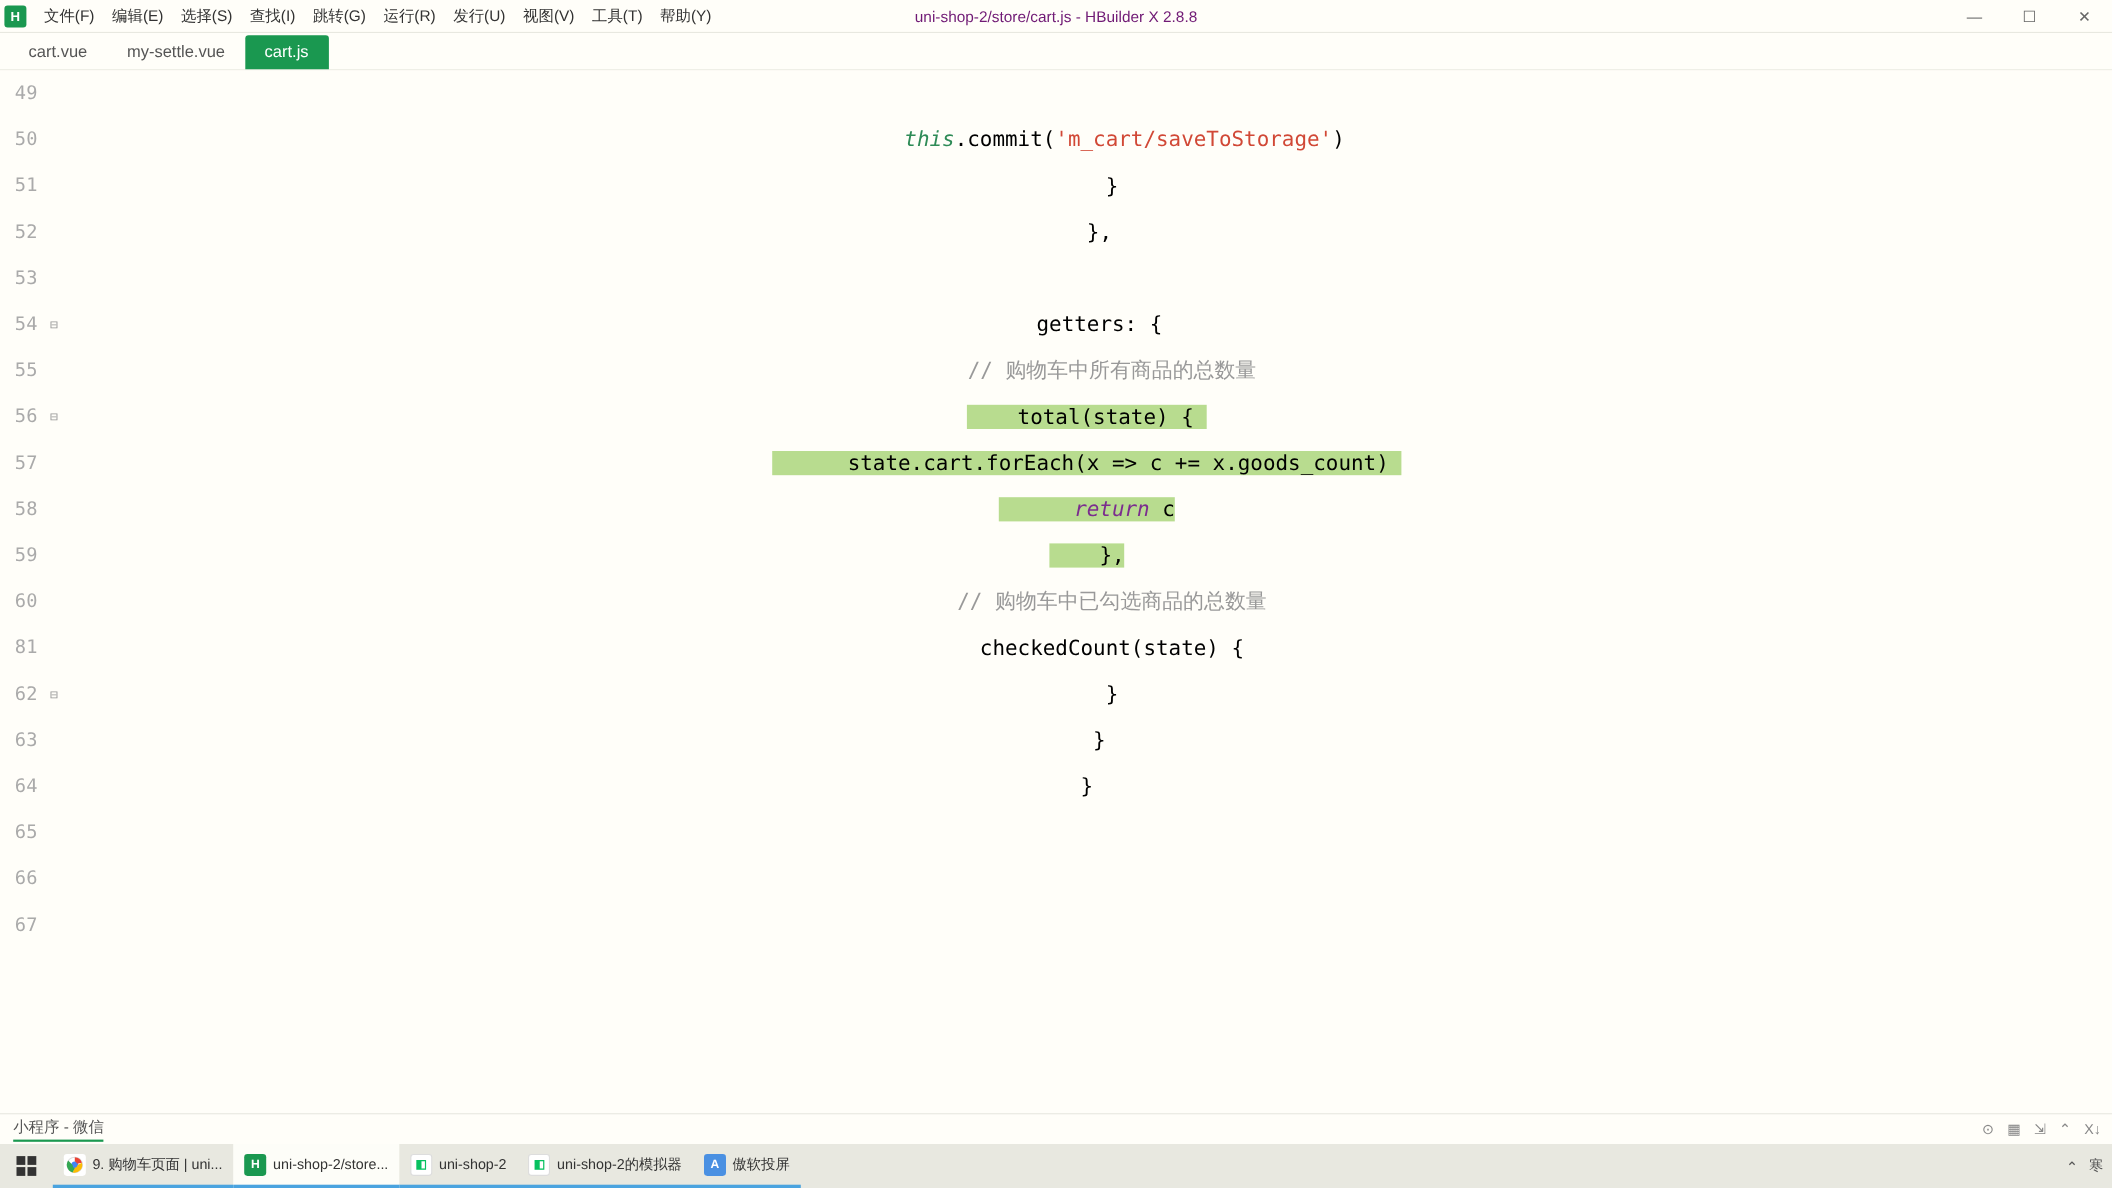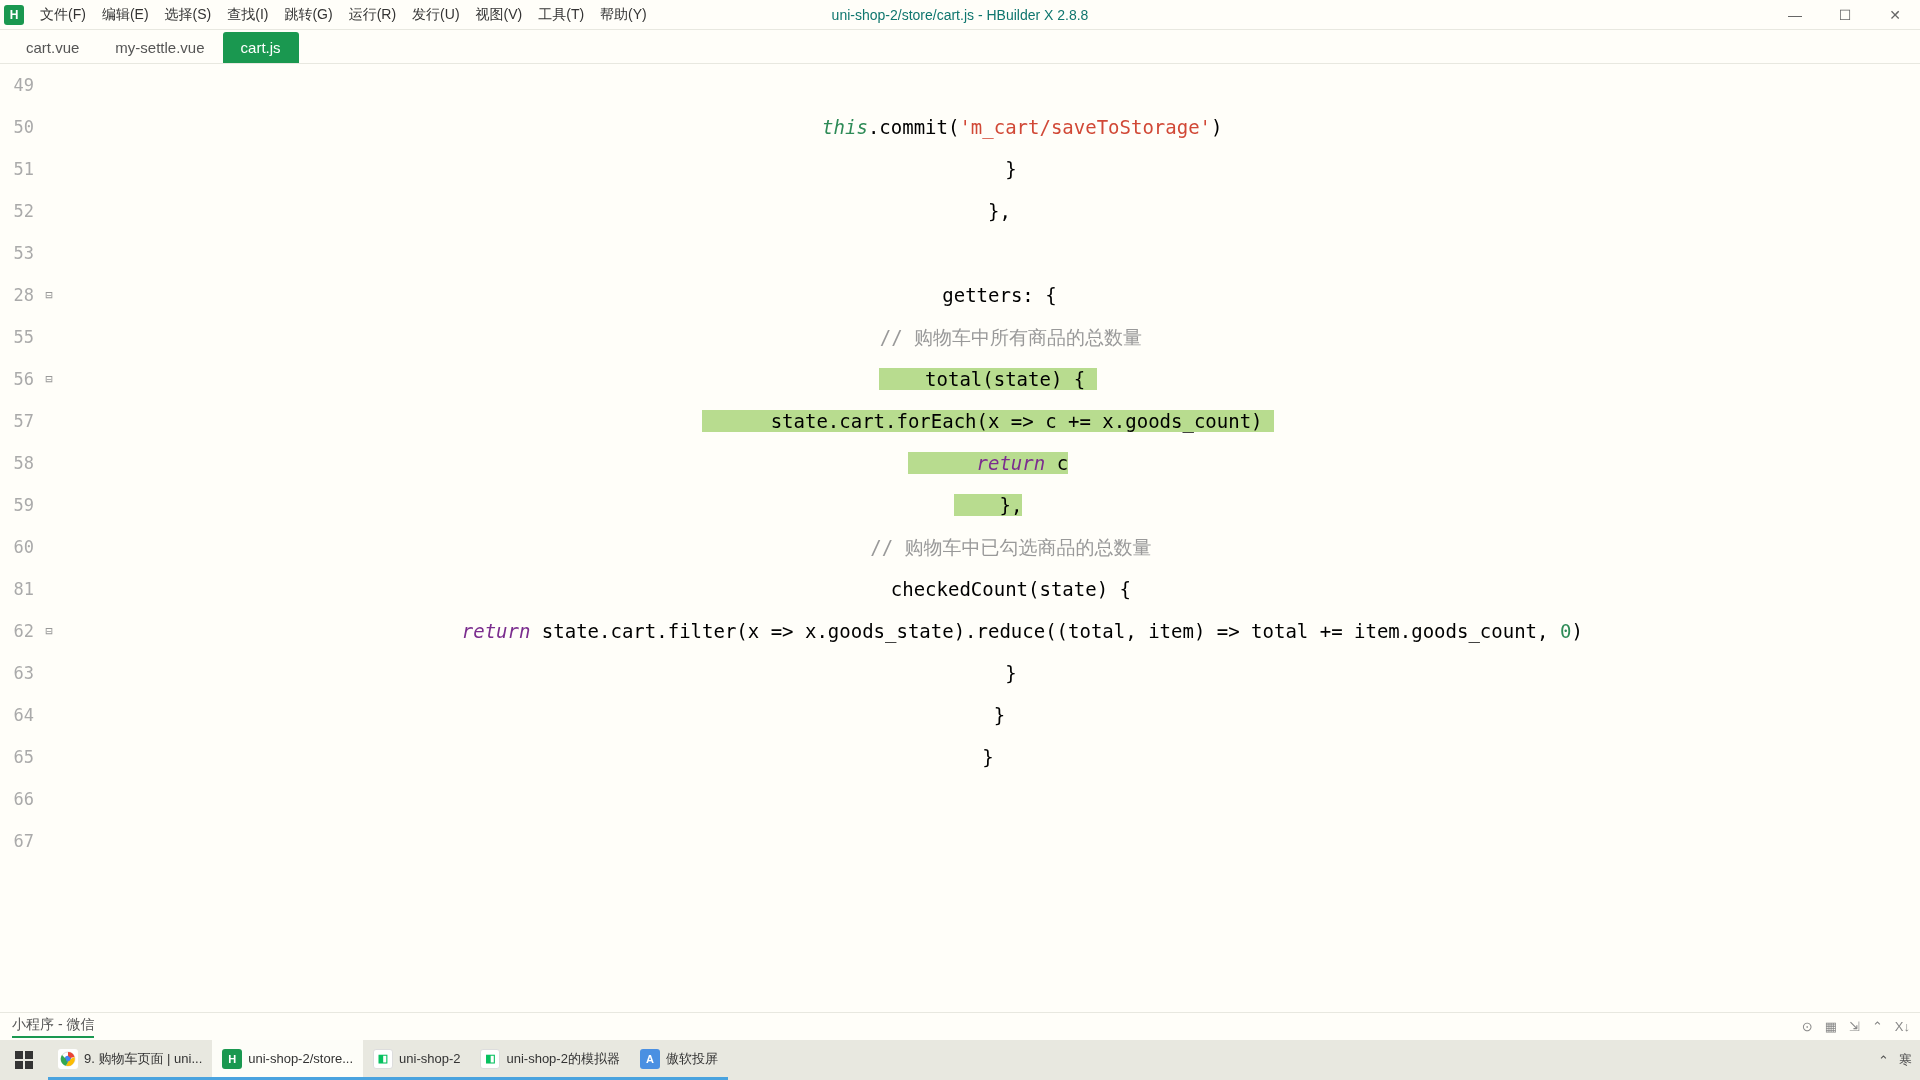--- a/index.html
+++ b/index.html
@@ -1,21 +1,21 @@
 <!DOCTYPE html>
 <html><head>
 <meta charset="utf-8">
 <style>
 * { margin: 0; padding: 0; box-sizing: border-box; }
 body { font-family: "Microsoft YaHei", sans-serif; background: #fffef9; overflow: hidden; width: 1920px; height: 1080px; position: relative; }
 
 .menubar { height: 30px; background: #fffef9; display: flex; align-items: center; padding: 0 4px; border-bottom: 1px solid #e8e8e0; }
 .app-icon { width: 20px; height: 20px; background: #1a9850; border-radius: 3px; display: flex; align-items: center; justify-content: center; color: white; font-weight: bold; font-size: 12px; margin-right: 8px; }
 .menu-item { padding: 4px 8px; font-size: 14px; color: #333; cursor: pointer; }
-.title-center { position: absolute; left: 50%; transform: translateX(-50%); font-size: 14px; color: #0f766e; }
+.title-center { position: absolute; left: 50%; transform: translateX(-50%); font-size: 14px; color: #701a75; }
 .window-controls { position: absolute; right: 0; top: 0; display: flex; height: 30px; }
 .win-ctrl { width: 50px; height: 30px; display: flex; align-items: center; justify-content: center; cursor: pointer; font-size: 14px; color: #666; }
 
 .tabs { height: 34px; background: #fffef9; display: flex; align-items: flex-end; padding-left: 8px; border-bottom: 1px solid #e8e8e0; }
 .tab { padding: 7px 18px; font-size: 15px; color: #666; cursor: pointer; border-radius: 3px 3px 0 0; }
 .tab.active { background: #1a9850; color: white; margin-top: 36px; }
 .tab.open { color: #555; }
 
 .editor-area { background: #fffef9; position: relative; height: 900px; overflow: hidden; }
 .code-container { display: flex; }
@@ -77,21 +77,21 @@
 </div>
 
 <div class="editor-area">
   <div class="code-container">
     <div class="gutter">
       <div>49</div>
       <div>50</div>
       <div>51</div>
       <div>52</div>
       <div>53</div>
-      <div>28</div>
+      <div>54</div>
       <div>55</div>
       <div>56</div>
       <div>57</div>
       <div>58</div>
       <div>59</div>
       <div>60</div>
       <div>81</div>
       <div>62</div>
       <div>63</div>
       <div>64</div>
@@ -127,21 +127,20 @@
       <div class="line">  <span>},</span></div>
       <div class="line"></div>
       <div class="line">  <span>getters: {</span></div>
       <div class="line">    <span class="comment">// 购物车中所有商品的总数量</span></div>
       <div class="line"><span class="sel"><span>    </span><span>total(state) {</span> </span></div>
       <div class="line"><span class="sel"><span>      </span><span>state.cart.forEach(x =&gt; c += x.goods_count)</span> </span></div>
       <div class="line"><span class="sel"><span>      </span><span class="kw">return</span><span> c</span></span></div>
       <div class="line"><span class="sel"><span>    </span><span>},</span></span></div>
       <div class="line">    <span class="comment">// 购物车中已勾选商品的总数量</span></div>
       <div class="line">    <span>checkedCount(state) {</span></div>
-      <div class="line">      <span class="kw">return</span><span> state.cart.filter(x =&gt; x.goods_state).reduce((total, item) =&gt; total += item.goods_count, </span><span class="num">0</span><span>)</span></div>
       <div class="line">    <span>}</span></div>
       <div class="line">  <span>}</span></div>
       <div class="line"><span>}</span></div>
       <div class="line"></div>
     </div>
   </div>
 </div>
 
 <div class="console-bar">
   <span class="console-title">小程序 - 微信</span>

